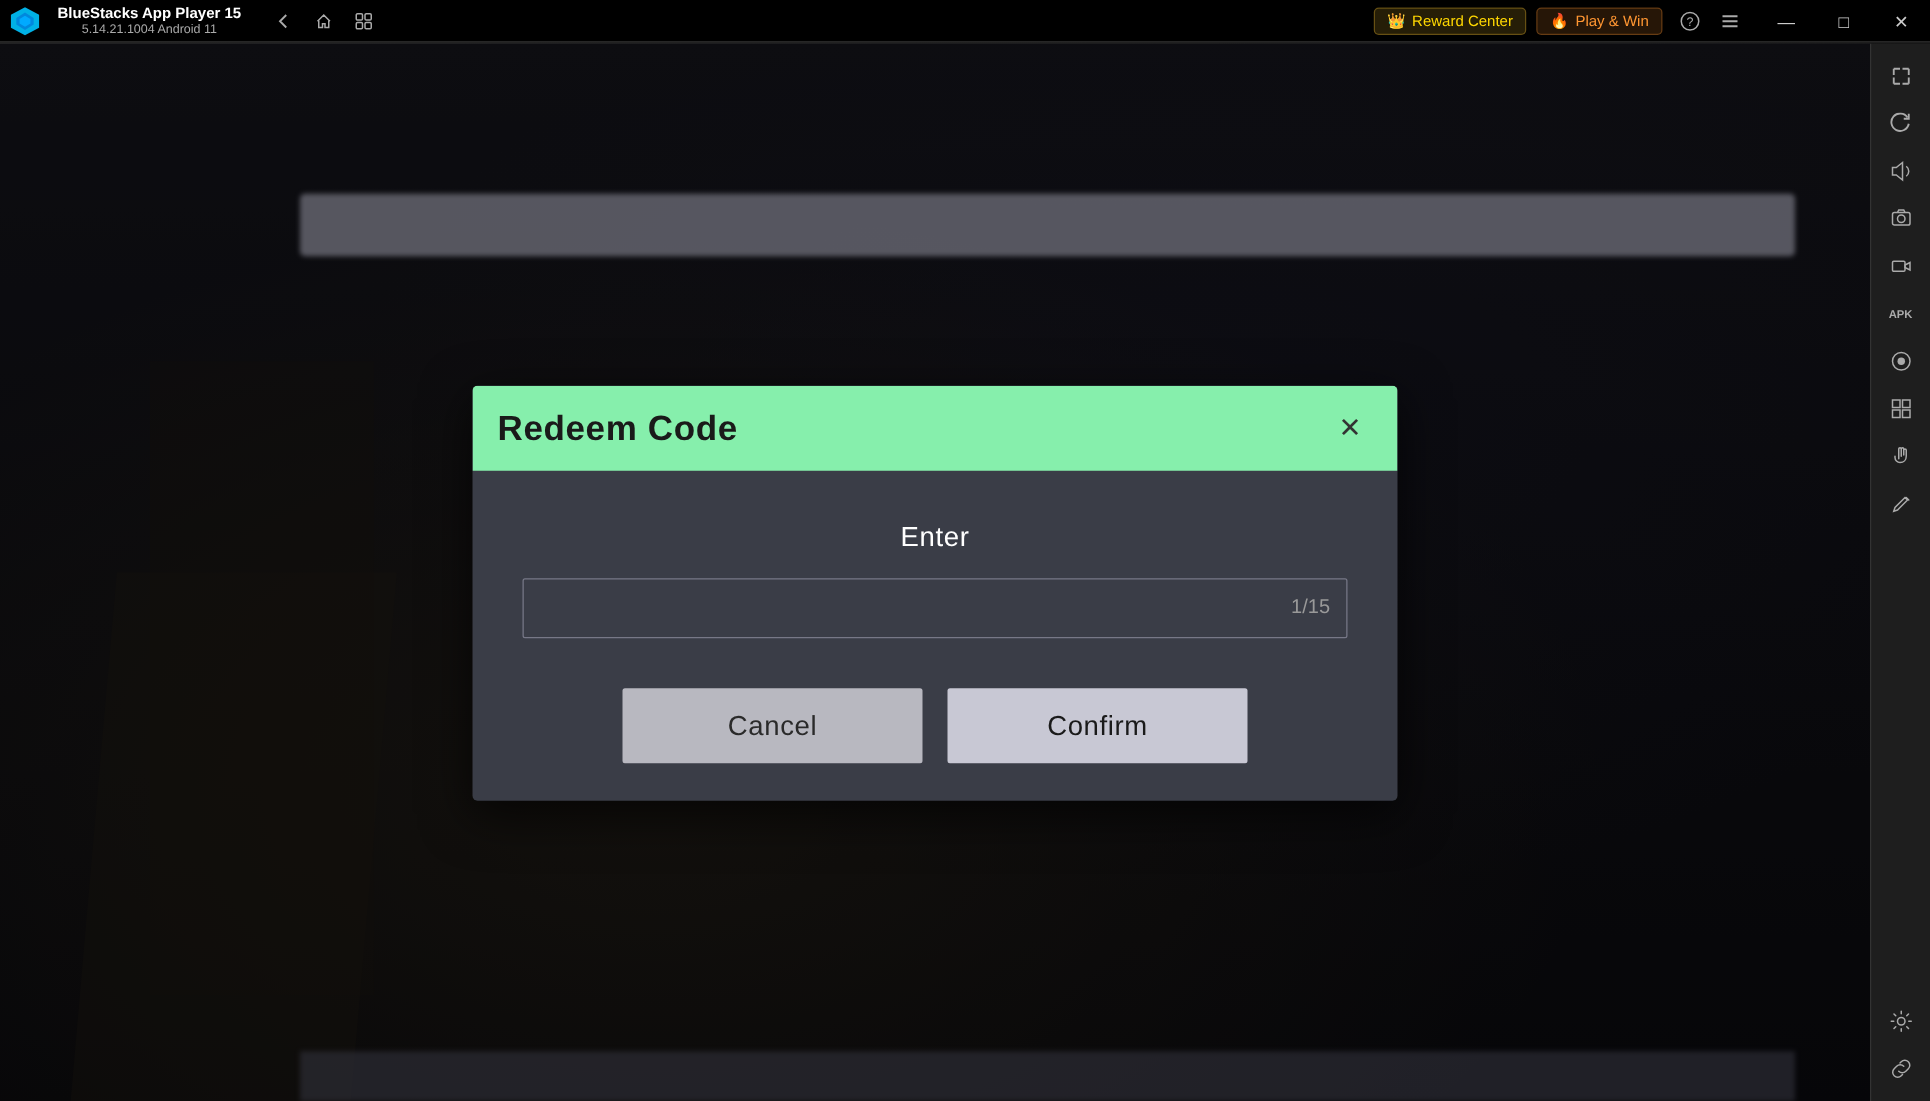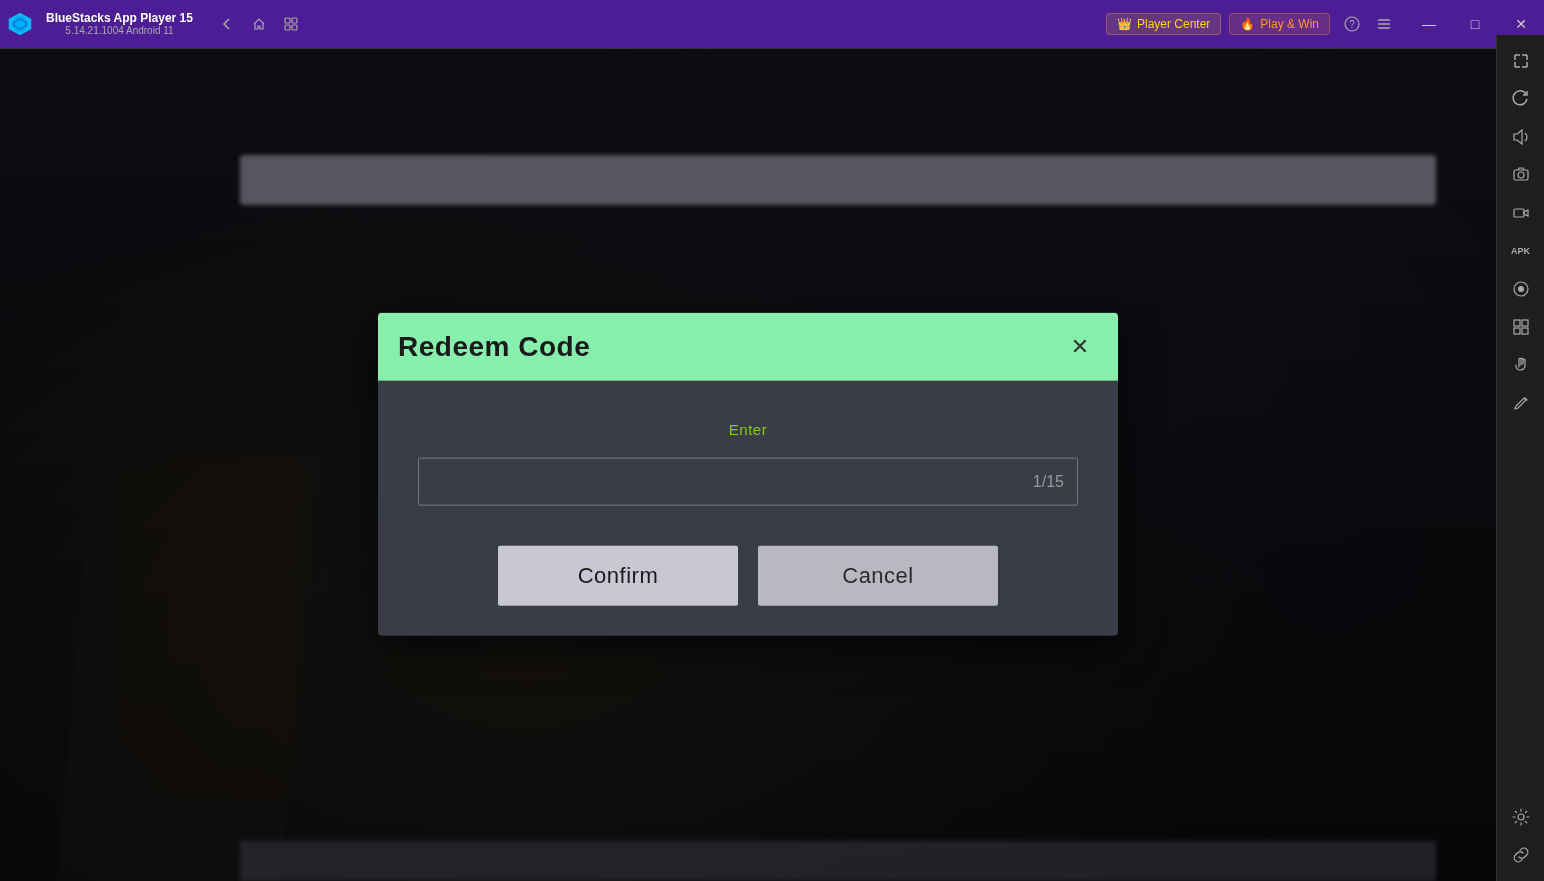--- a/index.html
+++ b/index.html
@@ -29,22 +29,22 @@
         radial-gradient(ellipse at 30% 60%, rgba(80,60,40,0.4) 0%, transparent 60%),
         radial-gradient(ellipse at 70% 40%, rgba(40,40,60,0.3) 0%, transparent 50%);
     }
 
     
     .titlebar {
       position: absolute;
       top: 0;
       left: 0;
       right: 0;
-      height: 49px;
-      background: #4c1d95;
+      height: 34px;
+      background: #000000;
       display: flex;
       align-items: center;
       z-index: 100;
       border-bottom: 1px solid #333;
     }
 
     .titlebar-logo {
       width: 30px;
       height: 30px;
       margin-left: 5px;
@@ -251,22 +251,22 @@
 
     .modal-body {
       padding: 40px 40px 30px;
       display: flex;
       flex-direction: column;
       align-items: center;
       gap: 20px;
     }
 
     .modal-label {
-      font-size: 15px;
-      color: #84cc16;
+      font-size: 22px;
+      color: #ffffff;
       letter-spacing: 0.5px;
     }
 
     .input-container {
       position: relative;
       width: 100%;
     }
 
     .counter-text {
       position: absolute;
@@ -363,21 +363,21 @@
           <rect x="1" y="8" width="5" height="5" rx="1" stroke="#aaa" stroke-width="1.2" fill="none"></rect>
           <rect x="8" y="8" width="5" height="5" rx="1" stroke="#aaa" stroke-width="1.2" fill="none"></rect>
         </svg>
     </div>
   </div>
 
   <div class="titlebar-spacer"></div>
 
   <div class="reward-btn">
     <span>👑</span>
-    <span>Player Center</span>
+    <span>Reward Center</span>
   </div>
 
   <div class="play-win-btn">
     <span>🔥</span>
     <span>Play &amp; Win</span>
   </div>
 
   <div class="titlebar-nav-btn" style="margin-right:4px;">
     <svg width="16" height="16" viewBox="0 0 16 16">
         <circle cx="8" cy="8" r="7" stroke="#aaa" stroke-width="1.2" fill="none"></circle>
@@ -430,22 +430,22 @@
 
       <div class="modal-body">
         <span class="modal-label">Enter</span>
         <div class="input-container">
           <input class="modal-input-field" type="text" maxlength="15" value="" style="">
           <span class="counter-text">1/15</span>
         </div>
       </div>
 
       <div class="modal-footer">
+        <button class="modal-btn btn-cancel">Cancel</button>
         <button class="modal-btn btn-confirm">Confirm</button>
-        <button class="modal-btn btn-cancel">Cancel</button>
       </div>
     </div>
   </div>
 
   <div class="game-bottom-bar"></div>
 </div>
 
 <div class="right-sidebar">
   <div class="sidebar-icon" title="Expand">
     <svg width="18" height="18" viewBox="0 0 18 18">

